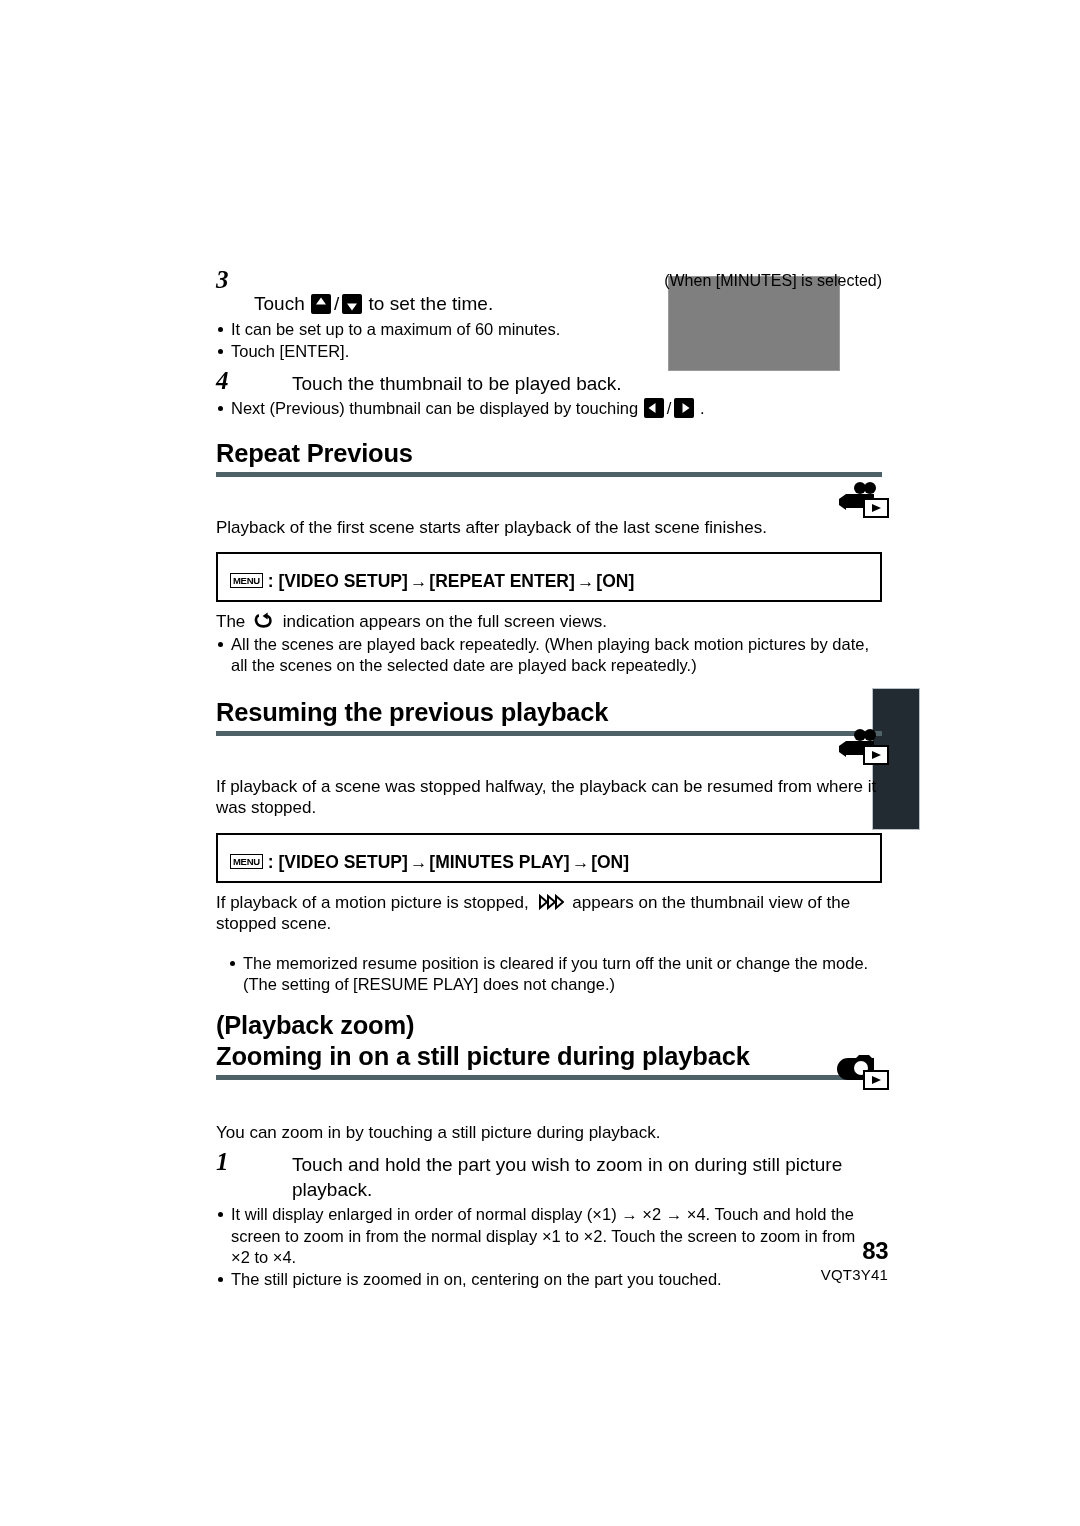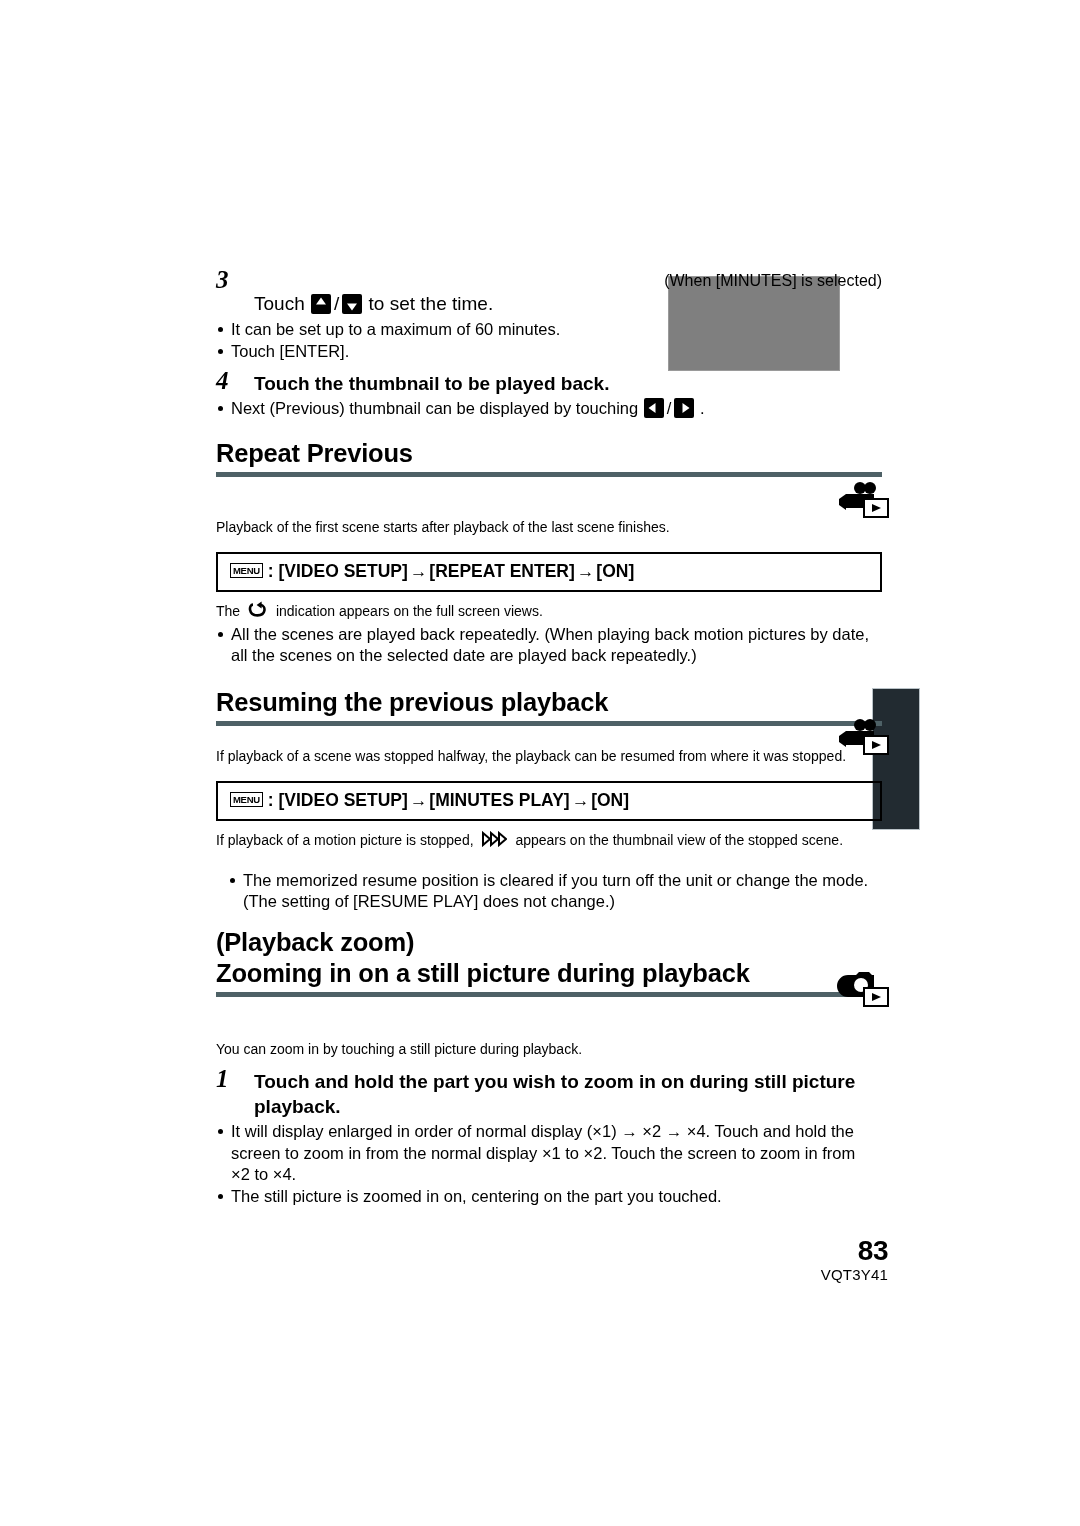--- a/index.html
+++ b/index.html
@@ -52,23 +52,24 @@
     text-align: right;
   }
   .step-title {
     font-size: 19px;
     font-weight: normal;
     line-height: 26px;
     display: block;
   }
   .step-title-only {
     font-size: 19px;
-    font-weight: bold;
+    font-weight: normal;
     line-height: 25px;
     display: block;
+    margin-left: 38px;
   }
 
   
   .bullets {
     margin: 1px 12px 0 0;
     padding: 0;
     list-style: none;
   }
   .bullets li {
     position: relative;
@@ -101,29 +102,29 @@
   }
   .rule {
     height: 5px;
     background: #4e6166;
     margin-top: 3px;
     margin-bottom: 0px;
   }
 
   
   .para {
-    font-size: 14px;
+    font-size: 17px;
     line-height: 21.5px;
     margin: 0;
   }
 
   
   .menubox {
     border: 2px solid #000;
-    padding: 7px 12px 8px 12px;
+    padding: 17px 12px 8px 12px;
     font-size: 17.5px;
     font-weight: bold;
     line-height: 21px;
     display: flex;
     align-items: center;
   }
   .menu-chip {
     display: inline-block;
     border: 1.5px solid #000;
     font-size: 9.5px;
@@ -212,21 +213,21 @@
 
   
   .footer {
     position: absolute;
     right: 192px;
     top: 1238px;
     text-align: right;
     width: 200px;
   }
   .pg-num {
-    font-size: 28px;
+    font-size: 24px;
     font-weight: bold;
     line-height: 26px;
     letter-spacing: -0.5px;
   }
   .pg-code {
     font-size: 15px;
     line-height: 19px;
     margin-top: 1px;
     letter-spacing: 0.2px;
   }
@@ -320,21 +321,21 @@
         <svg viewBox="0 0 56 42" width="56" height="42" aria-hidden="true">
           <circle cx="26" cy="8" r="6" fill="#000"></circle>
           <circle cx="36" cy="8" r="6" fill="#000"></circle>
           <path d="M12 14 h28 v14 h-28 z" fill="#000"></path>
           <path d="M12 14 l-7 5 v6 l7 5 z" fill="#000"></path>
           <rect x="30" y="19" width="24" height="18" fill="#fff" stroke="#000" stroke-width="2"></rect>
           <path d="M38 24 l9 4 l-9 4 z" fill="#000"></path>
         </svg>
       </div>
 
-      <p class="para" style="margin-top:20px;">If playback of a scene was stopped halfway, the playback can be resumed from where it was stopped.</p>
+      <p class="para" style="margin-top:40px;">If playback of a scene was stopped halfway, the playback can be resumed from where it was stopped.</p>
 
       <div class="menubox" style="margin-top:14px;">
         <span class="menu-chip">MENU</span>
         <span>:</span>&nbsp;<span>[VIDEO SETUP]</span>
         <span class="arrow">→</span>
         <span>[MINUTES PLAY]</span>
         <span class="arrow">→</span>
         <span>[ON]</span>
       </div>
 

